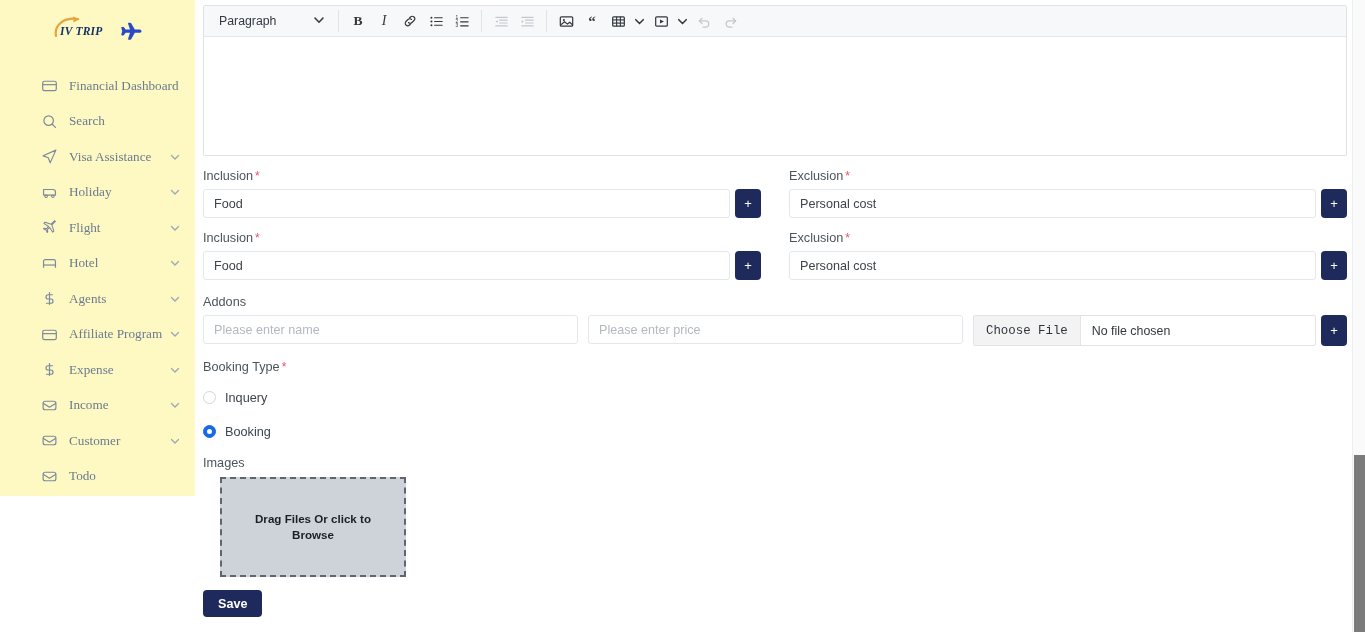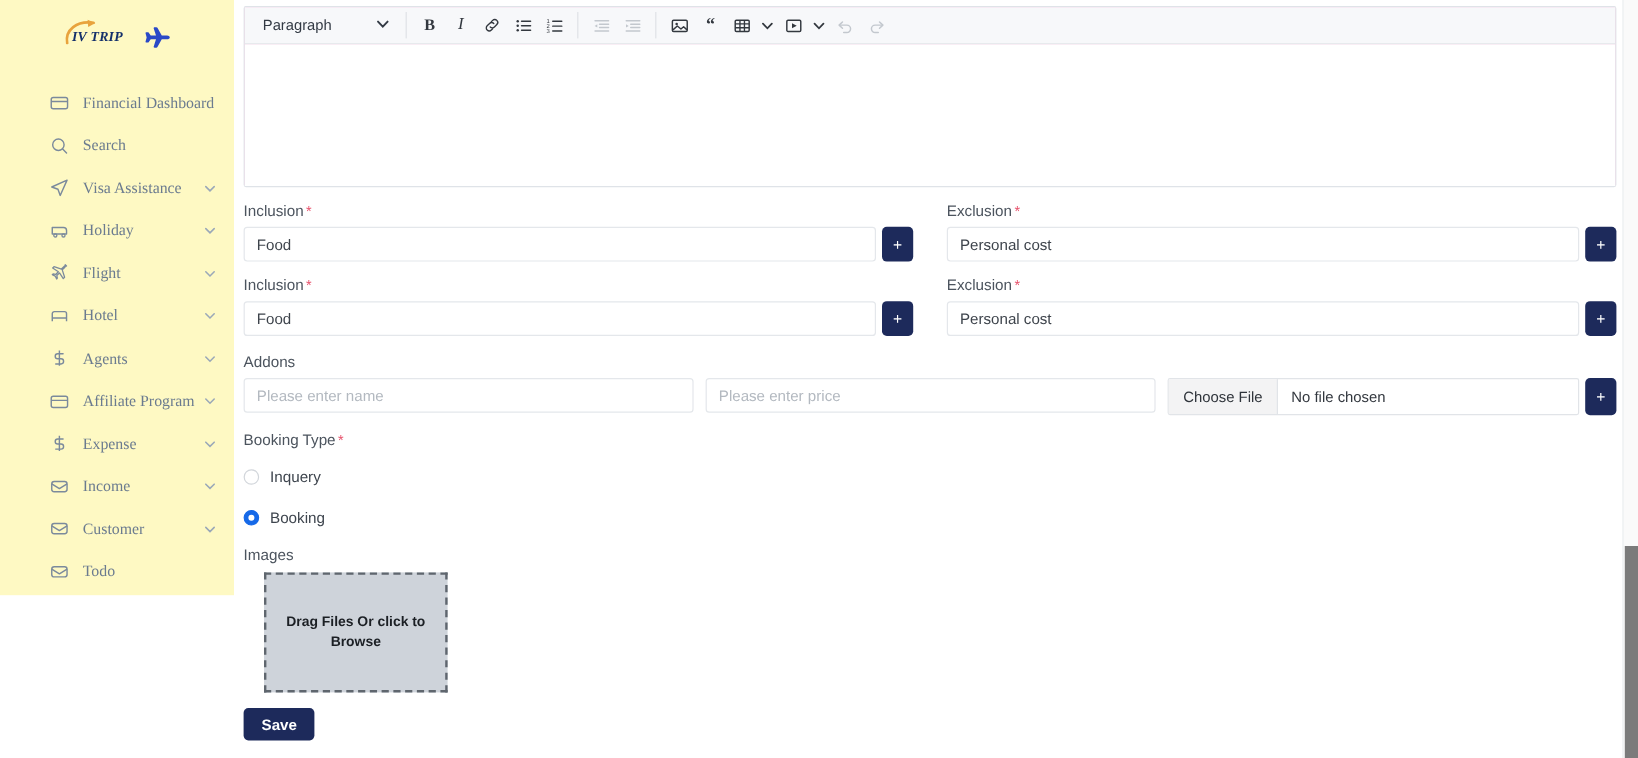--- a/index.html
+++ b/index.html
@@ -79,21 +79,21 @@
     padding: 0 0 0 0;
   }
   .main-inner {
     padding: 5px 18px 0 8px;
   }
 
   
   .editor {
     border: 1px solid #dfe3e8;
     border-radius: 2px;
-    background: #f9a8d4;
+    background: #86efac;
     margin: 0 0 0 0;
   }
   .editor-toolbar {
     display: flex;
     align-items: center;
     height: 31px;
     background: #f7f8fa;
     border-bottom: 1px solid #e3e6ea;
     padding: 0 6px;
   }
@@ -207,20 +207,21 @@
     cursor: pointer;
   }
   .file-btn {
     display: flex; align-items: center;
     padding: 0 12px;
     background: #f3f3f4;
     border-right: 1px solid #e1e4e8;
     font-size: 12.4px;
     color: #2f343b;
     white-space: nowrap;
+    font-family: Liberation Mono, monospace;
   }
   .file-name {
     display: flex; align-items: center;
     padding-left: 11px;
     font-size: 12.4px;
     color: #33383f;
     white-space: nowrap;
     overflow: hidden;
   }
   .file-wrap .plus-btn { height: 31px; }
@@ -253,21 +254,21 @@
     width: 5px; height: 5px;
     margin: -2.5px 0 0 -2.5px;
     border-radius: 50%;
     background: #fff;
   }
   .radio-lbl { font-size: 12.7px; color: #3e454e; }
 
   
   .images { margin-top: 14px; }
   .dropzone {
-    width: 153px;
+    width: 186px;
     height: 100px;
     margin-top: 7px;
     margin-left: 17px;
     background: #ced3da;
     border: 2px dashed #5f666e;
     display: flex;
     align-items: center;
     justify-content: center;
     text-align: center;
     cursor: pointer;

